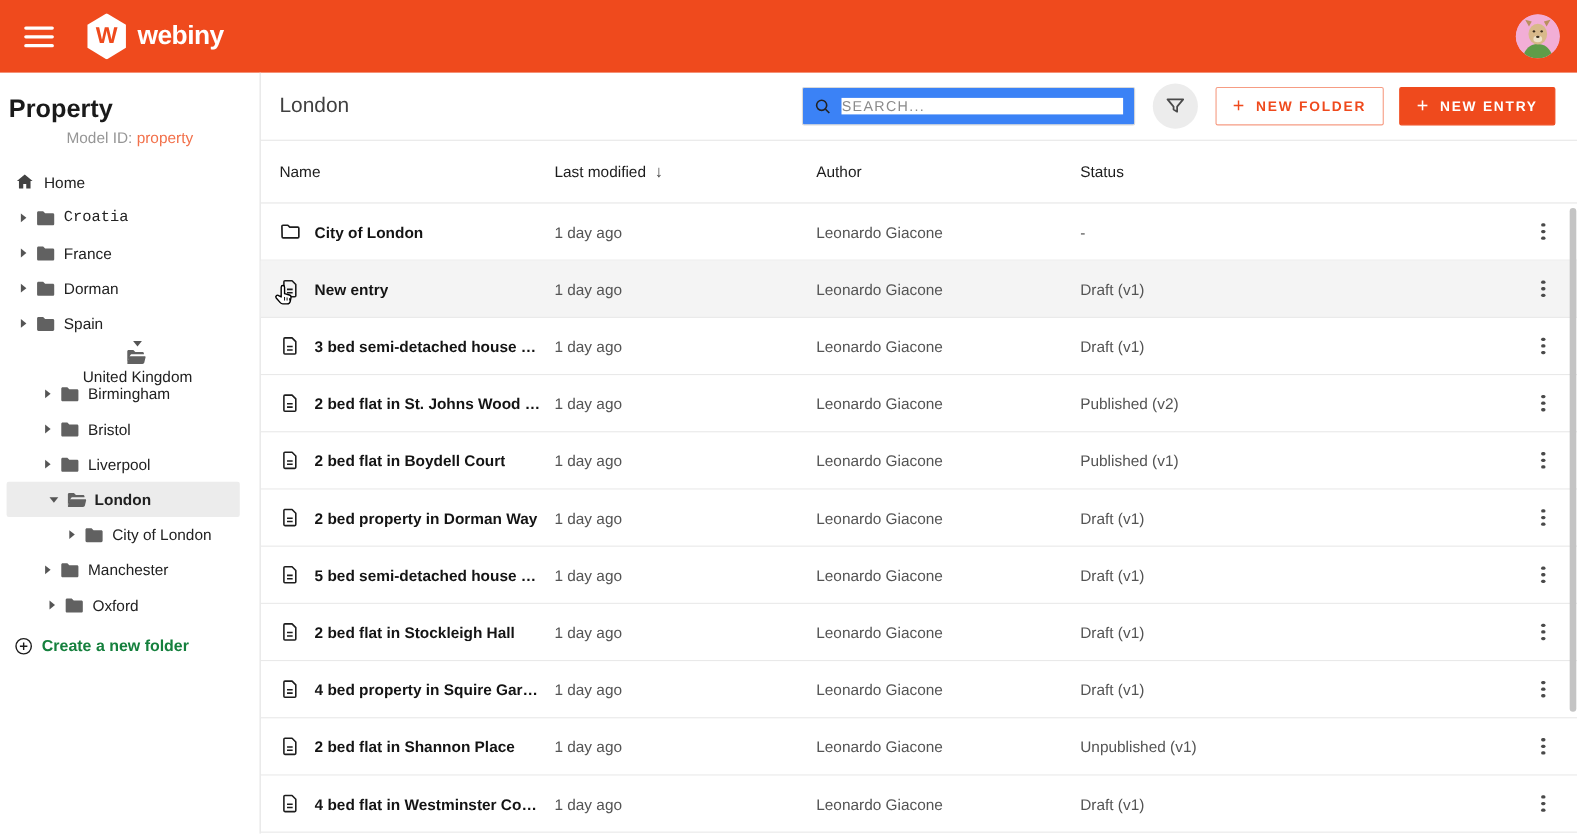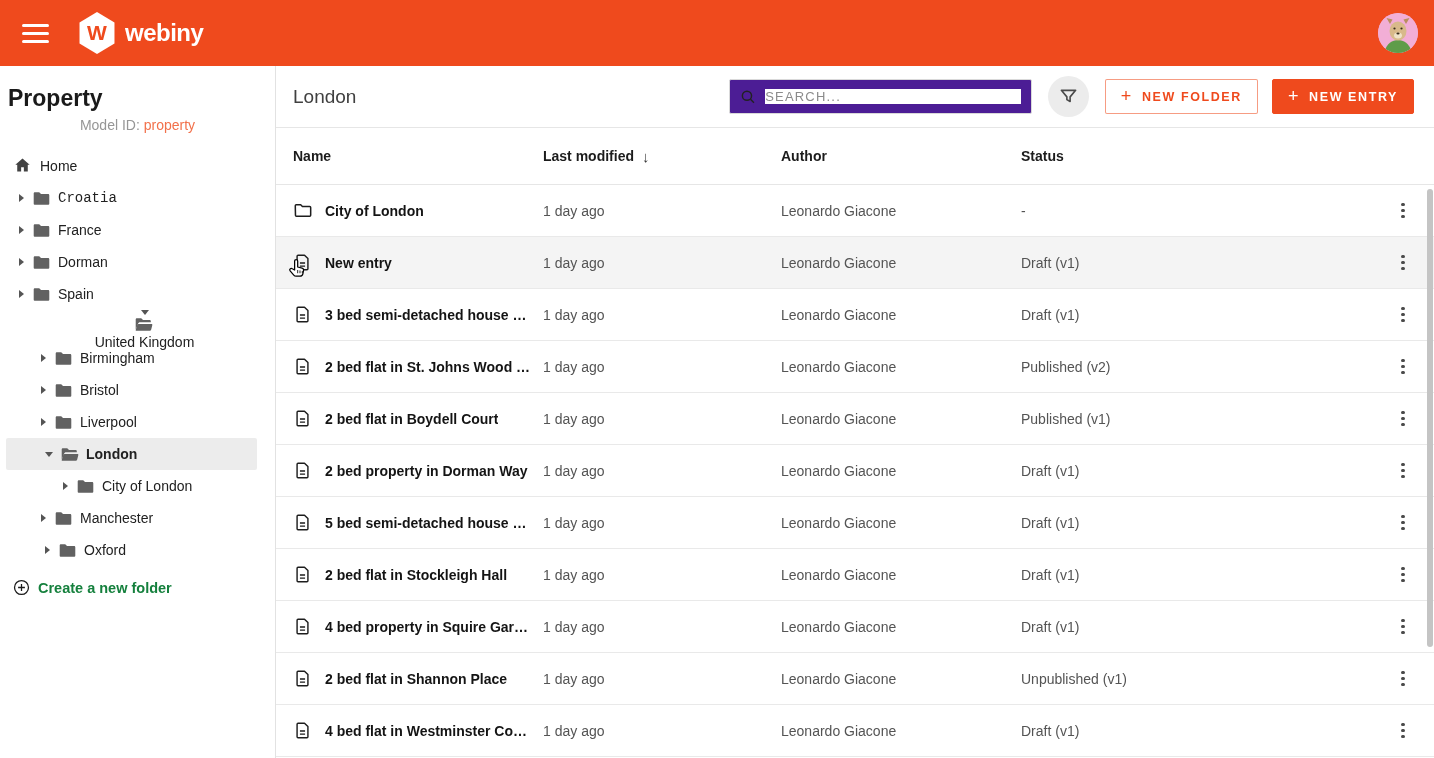--- a/index.html
+++ b/index.html
@@ -20,21 +20,21 @@
   .hamburger i{ display:block; height:3px; background:#fff; border-radius:2px; }
   .brand{ display:flex; align-items:center; gap:9px; margin-left:29px; cursor:pointer; }
   .hexagon{ width:38px; height:42px; background:#fff; clip-path:polygon(50% 0,96% 25%,96% 75%,50% 100%,4% 75%,4% 25%);
     display:flex; align-items:center; justify-content:center; }
   .hexagon span{ color:var(--accent); font-weight:800; font-size:21px; }
   .wordmark{ color:#fff; font-weight:700; font-size:24px; letter-spacing:-0.5px; }
   .avatar{ margin-left:auto; width:40px; height:40px; border-radius:50%; overflow:hidden; cursor:pointer; background:#f2aed6; }
 
   
   .app{ display:flex; height:692px; }
-  .sidebar{ width:276px; border-right:1px solid #e2e2e2; padding-top:19px; flex:none; }
+  .sidebar{ width:237px; border-right:1px solid #e2e2e2; padding-top:19px; flex:none; }
   .main{ flex:1; position:relative; }
 
   
   .side-head{ padding:0 8px 0 8px; }
   .side-title{ font-size:23px; font-weight:700; color:#1a1a1a; line-height:27px; }
   .side-model{ font-size:14px; color:#969696; margin-top:5px;text-align:center; }
   .side-model b{ font-weight:400; color:var(--accent-soft); }
   .tree{ margin-top:16px; }
   .tree-item{ height:32px; display:flex; align-items:center; cursor:pointer; font-size:14px; color:#212121; }
   .tree-item .chev{ width:14px; display:flex; justify-content:center; flex:none; }
@@ -43,34 +43,34 @@
   .tree-item .f-icon{ width:19px; height:19px; margin:0 7px 0 4px; flex:none; display:flex; align-items:center; }
   .tree-item.selected{ background:#ececec; margin-right:18px; margin-left:6px; border-radius:2px; }
   .tree-item.selected .label{ font-weight:700; }
   .home-row{ height:33px; display:flex; align-items:center; padding-left:14px; gap:9px; cursor:pointer; font-size:14px; color:#212121; }
   .create-folder{ margin-top:13px; padding-left:13px; display:flex; align-items:center; gap:8px; font-size:14.5px; font-weight:700; color:#15803d; cursor:pointer; }
 
   
   .toolbar{ height:62px; display:flex; align-items:center; padding:0 20px 0 17px; border-bottom:1px solid var(--divider); }
   .page-title{ font-size:19px; color:#404040; font-weight:500; }
   .tools{ margin-left:auto; display:flex; align-items:center; }
-  .searchbox{ width:303px; height:35px; border:1px solid #d9d9d9; border-radius:2px; background:#4c1d95; display:flex; align-items:center; padding:0 10px;margin-left:28px; }
+  .searchbox{ width:303px; height:35px; border:1px solid #d9d9d9; border-radius:2px; background:#3b82f6; display:flex; align-items:center; padding:0 10px;margin-left:28px; }
   .searchbox input{ border:none; outline:none; width:100%; font-size:13px; letter-spacing:1.2px; color:#333;
     font-family:"Liberation Sans", sans-serif; }
   .searchbox input::placeholder{ color:#8b8b8b; }
   .filter-btn{ width:41px; height:41px; border-radius:50%; background:#ececec; display:flex; align-items:center; justify-content:center; margin-left:16px; cursor:pointer; border:none; }
   .btn{ height:35px; border-radius:2px; font-size:12.5px; font-weight:700; letter-spacing:1.6px; display:flex; align-items:center; gap:9px; padding:0 15px; cursor:pointer; font-family:"Liberation Sans", sans-serif; }
   .btn .plus{ font-size:18px; font-weight:400; line-height:1; margin-top:-2px; }
   .btn-outline{ background:#fff; border:1px solid rgba(239,74,29,.55); color:var(--accent); margin-left:16px; }
   .btn-solid{ background:var(--accent); border:1px solid var(--accent); color:#fff; margin-left:14px; }
 
   
   .grid-row{ display:grid; grid-template-columns:250px 238px 240px 1fr 46px; align-items:center; padding-left:17px; }
   .thead{ height:57px; border-bottom:1px solid var(--divider); }
-  .thead .hcell{ font-size:14px; font-weight:700; color:#1c1c1c; display:flex; align-items:center; gap:8px; }
+  .thead .hcell{ font-size:14px; font-weight:400; color:#1c1c1c; display:flex; align-items:center; gap:8px; }
   .sort-arrow{ font-size:15px; color:#3c3c3c; }
   .trow{ height:52px; border-bottom:1px solid #e9e9e9; cursor:pointer; }
   .trow.hovered{ background:#f4f4f4; }
   .cell-name{ display:flex; align-items:center; gap:13px; min-width:0; }
   .cell-name .r-icon{ width:19px; height:19px; flex:none; position:relative; }
   .cell-name .nm{ font-size:14px; font-weight:700; color:#141414; white-space:nowrap; overflow:hidden; }
   .cell-sub{ font-size:14px; color:#545454; }
   .kebab{ width:30px; height:30px; display:flex; flex-direction:column; align-items:center; justify-content:center; gap:2.6px; cursor:pointer; background:none; border:none; }
   .kebab i{ width:3.6px; height:3.6px; background:#4a4a4a; border-radius:50%; }
   .cursor-hand{ position:absolute; left:-7px; top:5px; pointer-events:none; }

